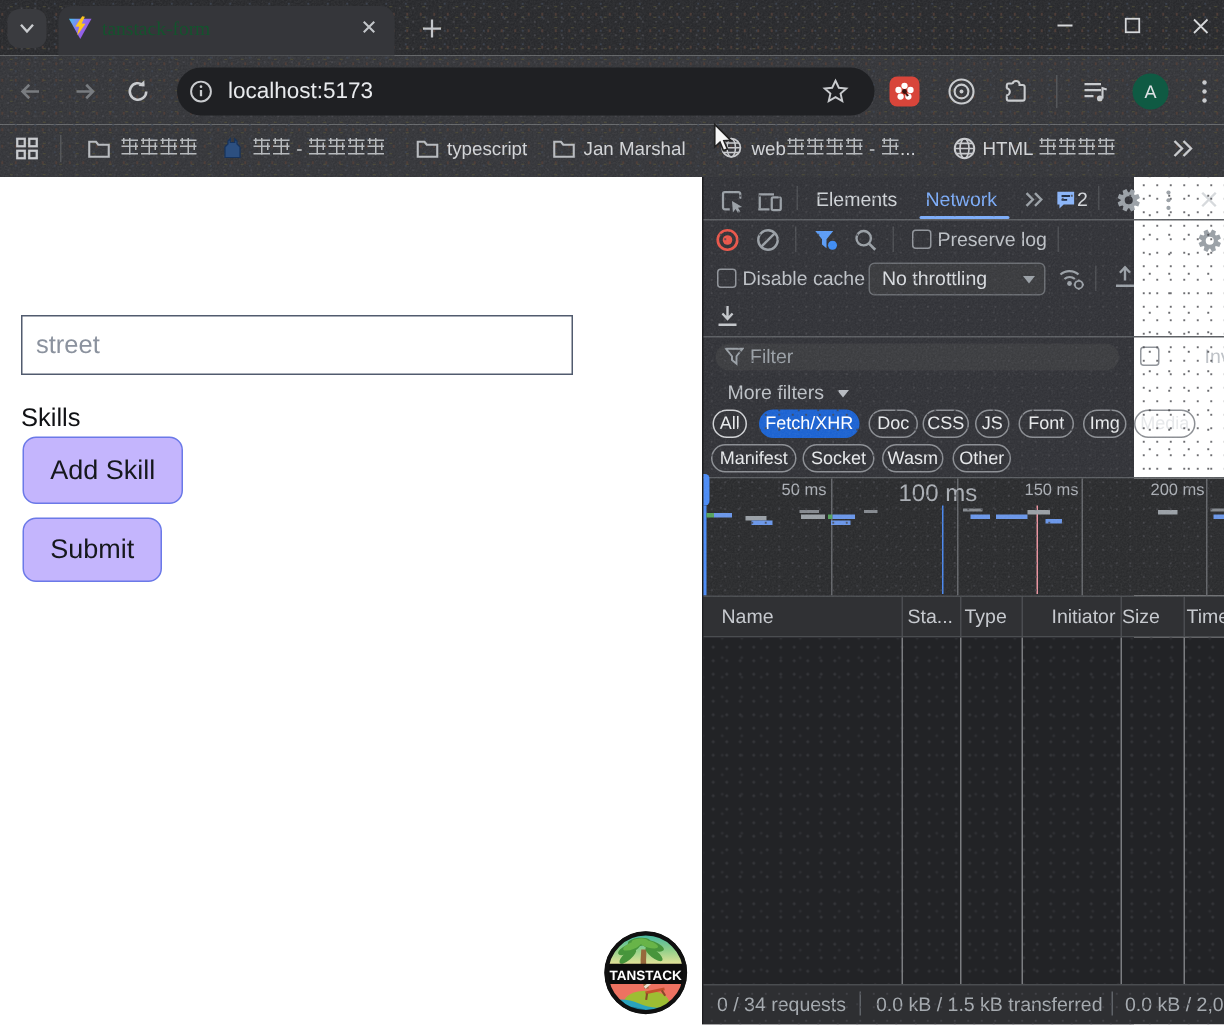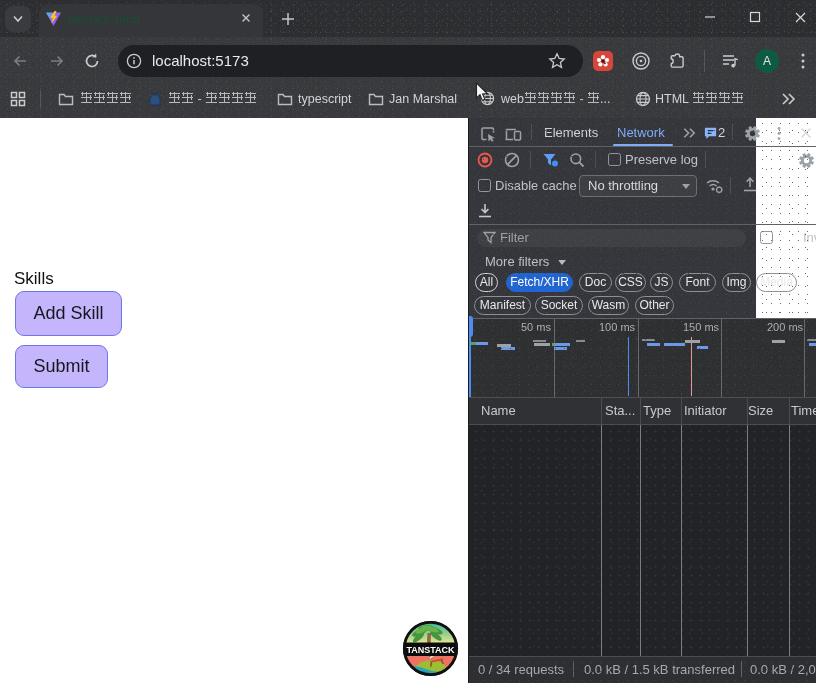--- a/index.html
+++ b/index.html
@@ -214,20 +214,21 @@
     </svg>
   <div class="abs bktext" style="left:655px;">HTML <i class="cn"></i><i class="cn"></i><i class="cn"></i><i class="cn"></i></div>
   <svg class="abs" style="left:780px;top:92px;" width="18" height="14" viewBox="0 0 18 14">
       <path d="M3 2 L8 7 L3 12 M9 2 L14 7 L9 12" stroke="#c9cbce" stroke-width="1.6" fill="none"></path>
     </svg>
 
   <svg class="abs" style="left:475px;top:82px;z-index:50;" width="15" height="21" viewBox="0 0 15 21">
       <path d="M1.5 1 L1.5 16 L5 12.8 L7.3 18.4 L9.9 17.3 L7.6 11.9 L12.2 11.6 Z" fill="#f6f6f6" stroke="#222" stroke-width="1.1"></path>
     </svg>
 
+  <div class="abs input" style="top:210px;height:40px;">street</div>
   <div class="abs" style="left:14px;top:269px;font-size:17px;color:#101114;">Skills</div>
   <div class="abs btn" style="top:291px;width:107px;height:45px;">Add Skill</div>
   <div class="abs btn" style="top:345px;width:93px;height:43px;">Submit</div>
 
   <div class="abs" id="devtools">
     <div class="dots" style="left:0;top:0;width:348px;height:280px;z-index:5;"></div>
     <svg class="dtx" style="left:0;top:0;opacity:0.10;z-index:6;" width="348" height="280">
         <rect width="348" height="280" filter="url(#gn)"></rect>
       </svg>
     <div class="dots" style="left:0;top:539px;width:348px;height:26px;z-index:5;"></div>
@@ -349,21 +350,21 @@
     <div class="chip" style="left:119px;top:178px;width:41px;">Wasm</div>
     <div class="chip" style="left:166px;top:178px;width:39px;">Other</div>
     <div class="seph" style="top:200px;"></div>
 
     <div class="dtx" style="left:0;top:200.5px;width:348px;height:78.5px;background:#2b2c2e;"></div>
     <div class="dtx" style="left:84.5px;top:201px;width:1px;height:78px;background:#64666a;"></div>
     <div class="dtx" style="left:168.5px;top:201px;width:1px;height:78px;background:#64666a;"></div>
     <div class="dtx" style="left:252px;top:201px;width:1px;height:78px;background:#64666a;"></div>
     <div class="dtx" style="left:335px;top:201px;width:1px;height:78px;background:#64666a;"></div>
     <div class="dttext" style="left:52px;top:203px;font-size:11px;color:#aaaeb4;">50 ms</div>
-    <div class="dttext" style="left:130px;top:203px;font-size:11px;color:#aaaeb4;">100 ms</div>
+    <div class="dttext" style="left:130px;top:203px;font-size:16px;color:#aaaeb4;">100 ms</div>
     <div class="dttext" style="left:214px;top:203px;font-size:11px;color:#aaaeb4;">150 ms</div>
     <div class="dttext" style="left:298px;top:203px;font-size:11px;color:#aaaeb4;">200 ms</div>
     <div class="dtx" style="left:158.5px;top:219px;width:1.5px;height:59px;background:#4b87ee;"></div>
     <div class="dtx" style="left:221.5px;top:219px;width:1.5px;height:59px;background:#e9939f;"></div>
     <div class="dtx" style="left:0;top:198px;width:4px;height:21px;background:#4b8bf5;border-radius:0 3px 3px 0;"></div>
     <div class="dtx" style="left:0;top:219px;width:1.5px;height:60px;background:#4b8bf5;"></div>
 
     <div class="bar" style="left:2px;top:224px;width:5px;height:3px;background:#56a25c;"></div>
     <div class="bar" style="left:7px;top:224px;width:12px;height:3px;background:#6a96e8;"></div>
     <div class="bar" style="left:28px;top:226px;width:14px;height:3px;background:#9aa0a6;"></div>
@@ -381,21 +382,21 @@
     <div class="bar" style="left:228px;top:228px;width:11px;height:3px;background:#6a96e8;"></div>
     <div class="bar" style="left:303px;top:222px;width:13px;height:3px;background:#9aa0a6;"></div>
     <div class="bar" style="left:338px;top:221px;width:9px;height:2px;background:#85898f;"></div>
     <div class="bar" style="left:340px;top:225px;width:8px;height:3px;background:#6a96e8;"></div>
     <div class="seph" style="top:279px;background:#4a4d50;"></div>
 
     <div class="dtx" style="left:0;top:280px;width:348px;height:26px;background:#303134;"></div>
     <div class="hdr" style="left:12px;top:285px;">Name</div>
     <div class="hdr" style="left:136px;top:285px;">Sta...</div>
     <div class="hdr" style="left:174px;top:285px;">Type</div>
-    <div class="hdr" style="left:215px;top:285px;">Initiator</div>
+    <div class="hdr" style="left:232px;top:285px;">Initiator</div>
     <div class="hdr" style="left:279px;top:285px;">Size</div>
     <div class="hdr" style="left:322px;top:285px;">Time</div>
     <div class="sepv" style="left:132px;top:280px;height:26px;"></div>
     <div class="sepv" style="left:171px;top:280px;height:26px;"></div>
     <div class="sepv" style="left:212px;top:280px;height:26px;"></div>
     <div class="sepv" style="left:278px;top:280px;height:26px;"></div>
     <div class="sepv" style="left:320px;top:280px;height:26px;"></div>
     <div class="seph" style="top:306px;background:#4a4d50;"></div>
 
     <div class="dtx" style="left:0;top:307px;width:348px;height:231px;background:#222326;background-image:radial-gradient(#343539 0.9px, transparent 1.1px),radial-gradient(#2e2f33 0.9px, transparent 1.1px);background-size:9px 9px,13px 13px;background-position:2px 2px,6px 7px;"></div>

